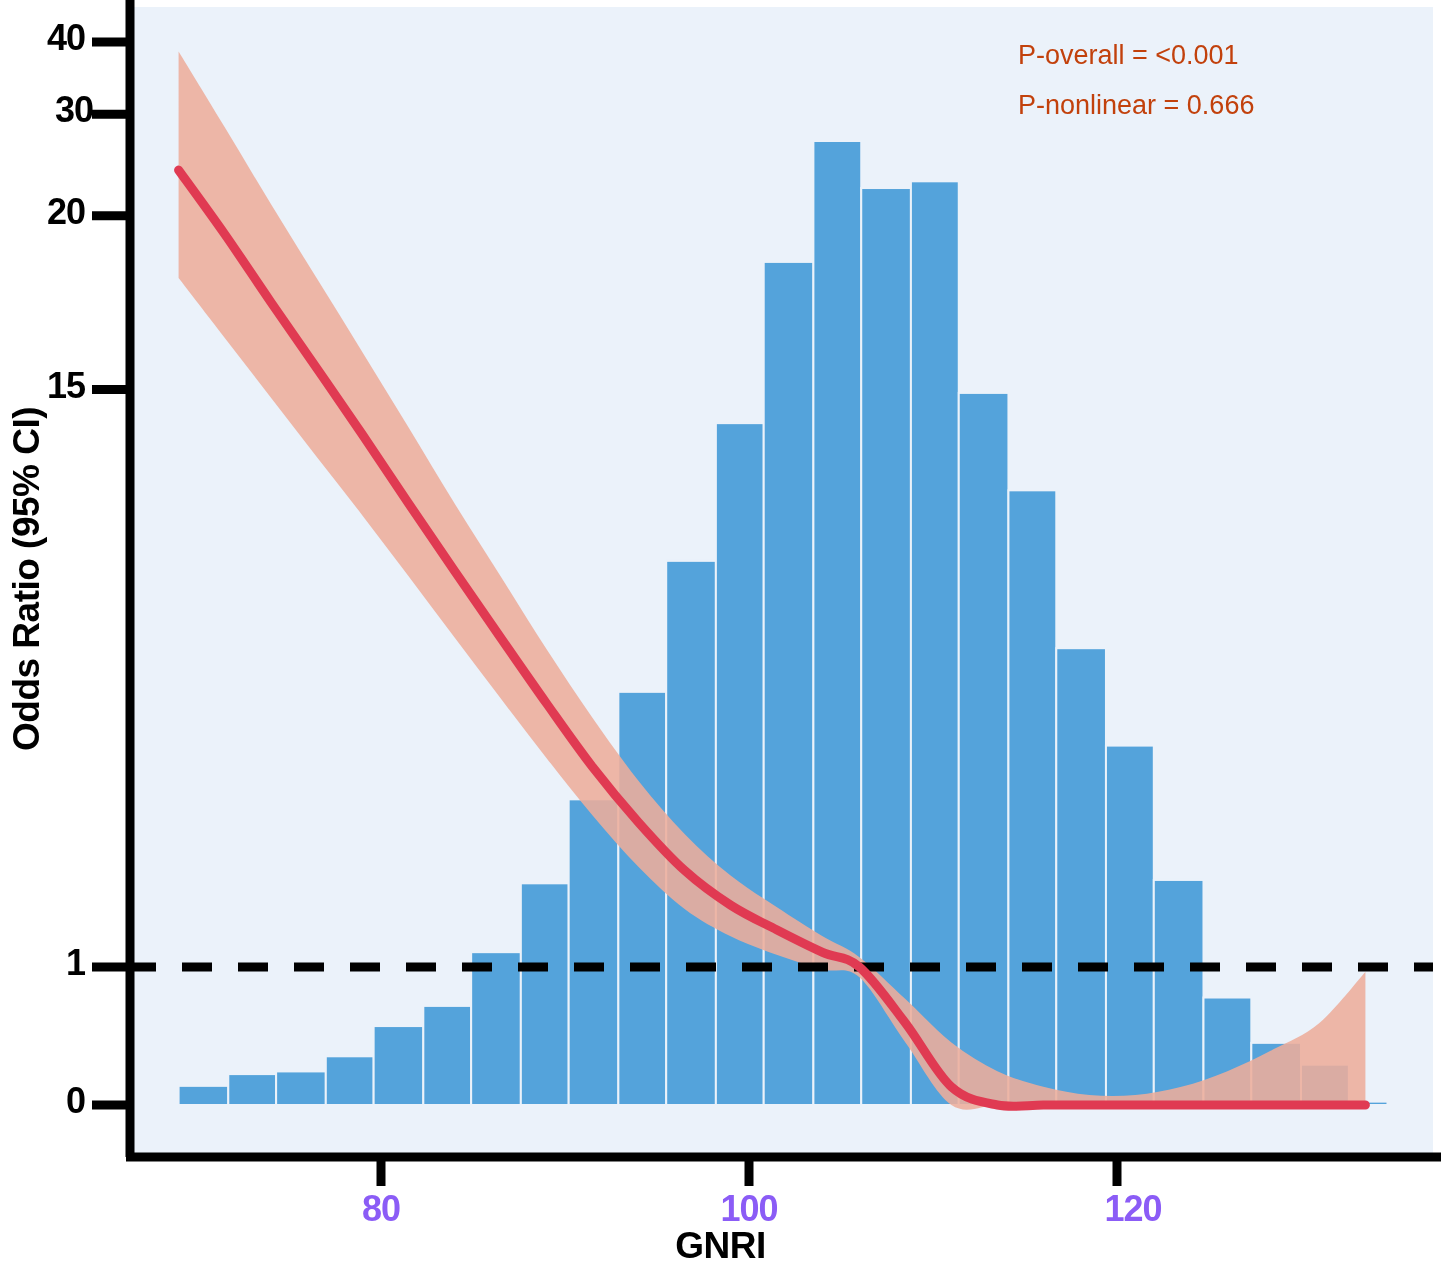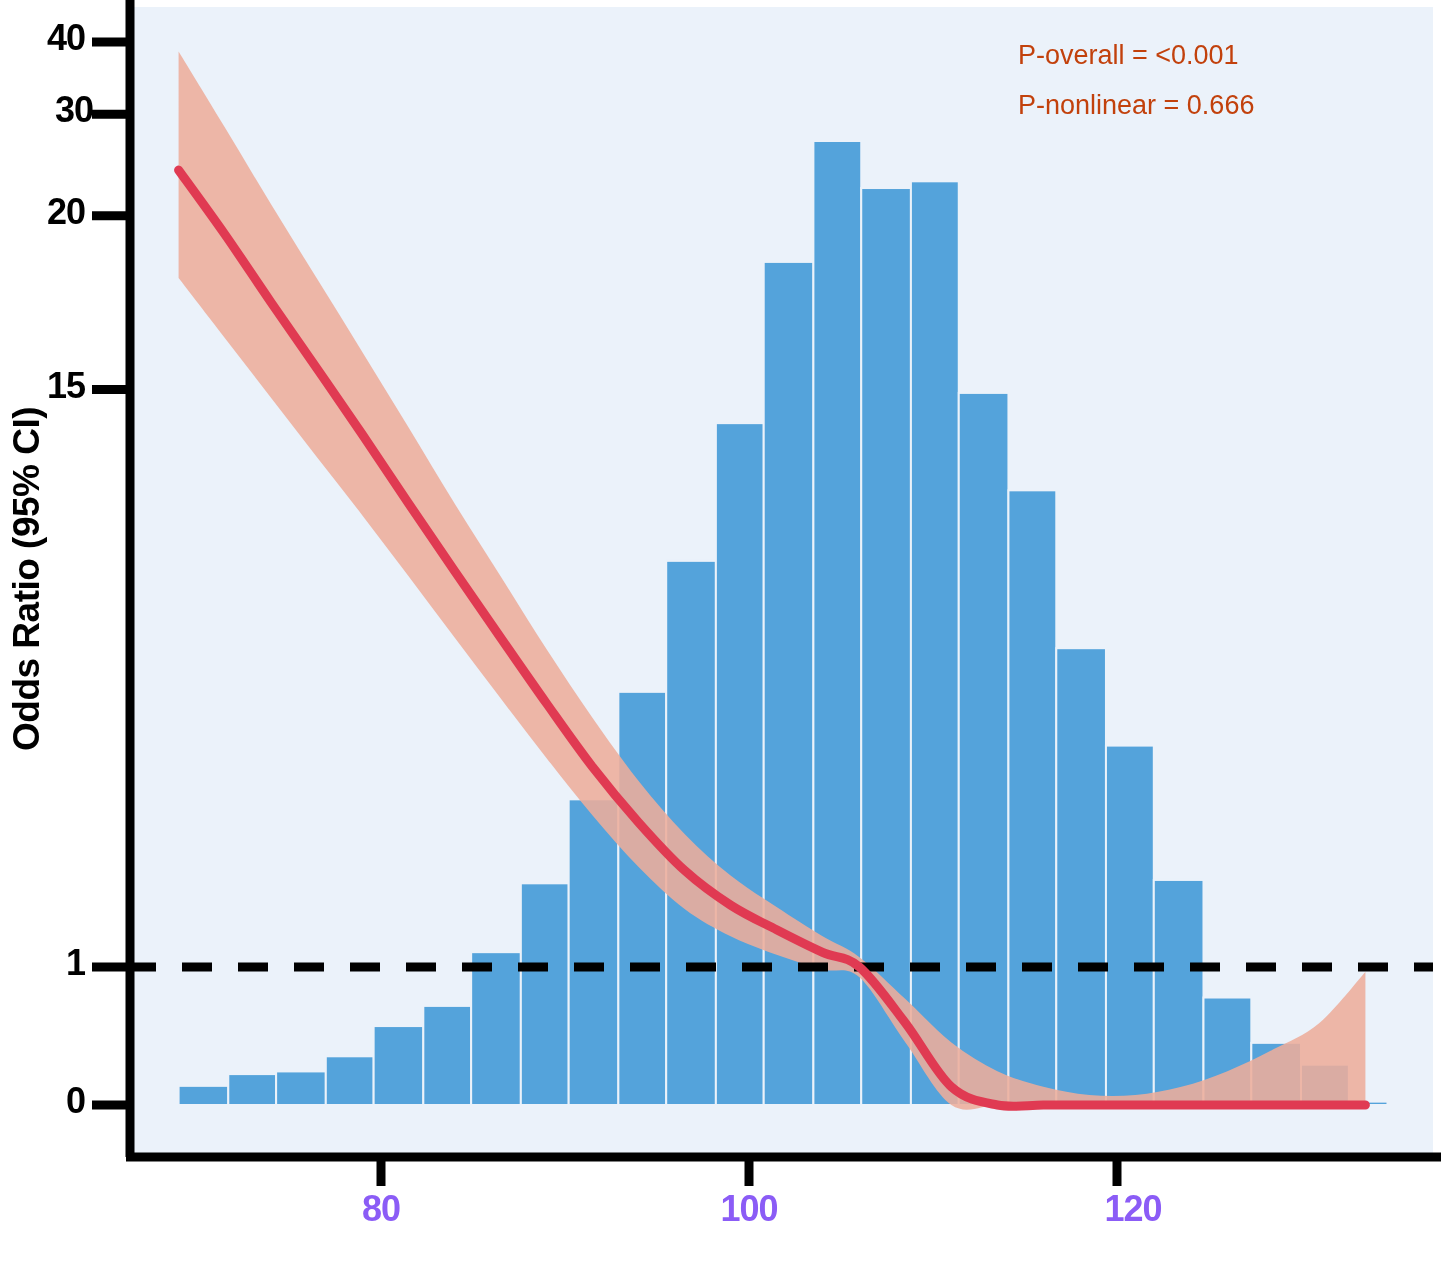--- a/index.html
+++ b/index.html
@@ -116,16 +116,17 @@
       <div class="tick-label-y" style="left: 0px; width: 85px; top: 1080px;">0</div>
     </div>
 
   <div id="xtlabels">
       <div class="tick-label-x" style="left: 291px; width: 180px; top: 1188px;">80</div>
       <div class="tick-label-x" style="left: 659px; width: 180px; top: 1188px; text-align: center;">100</div>
       <div class="tick-label-x" style="left: 1043px; width: 180px; top: 1188px; text-align: center;">120</div>
     </div>
 
   <div class="ylabel">Odds Ratio (95% CI)</div>
+  <div class="xlabel">GNRI</div>
 
   <div class="annot" style="left:1018px;top:40px;">P-overall = &lt;0.001</div>
   <div class="annot" style="left:1018px;top:90px;">P-nonlinear = 0.666</div>
 </div>
 
 </body></html>

